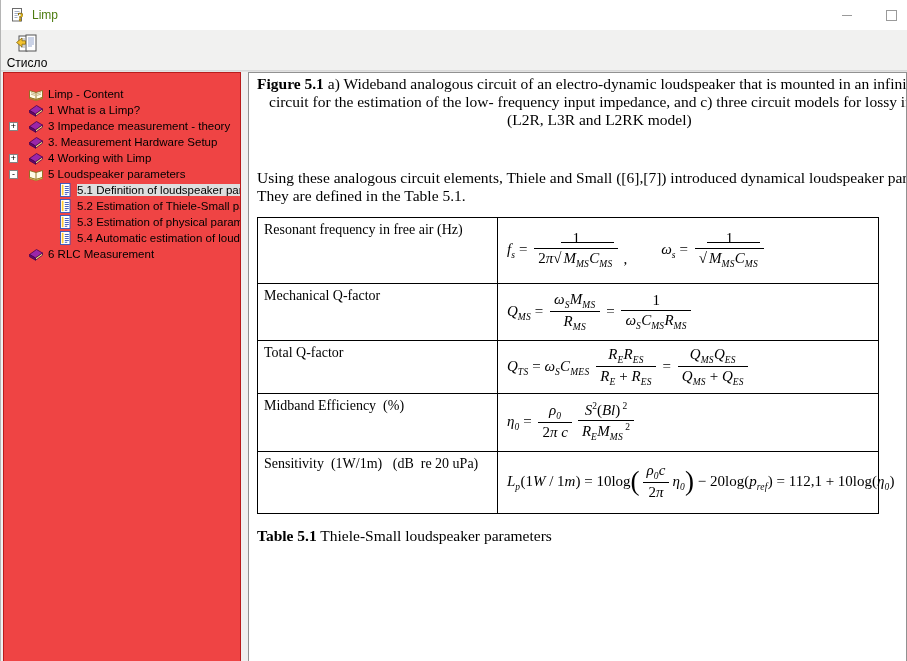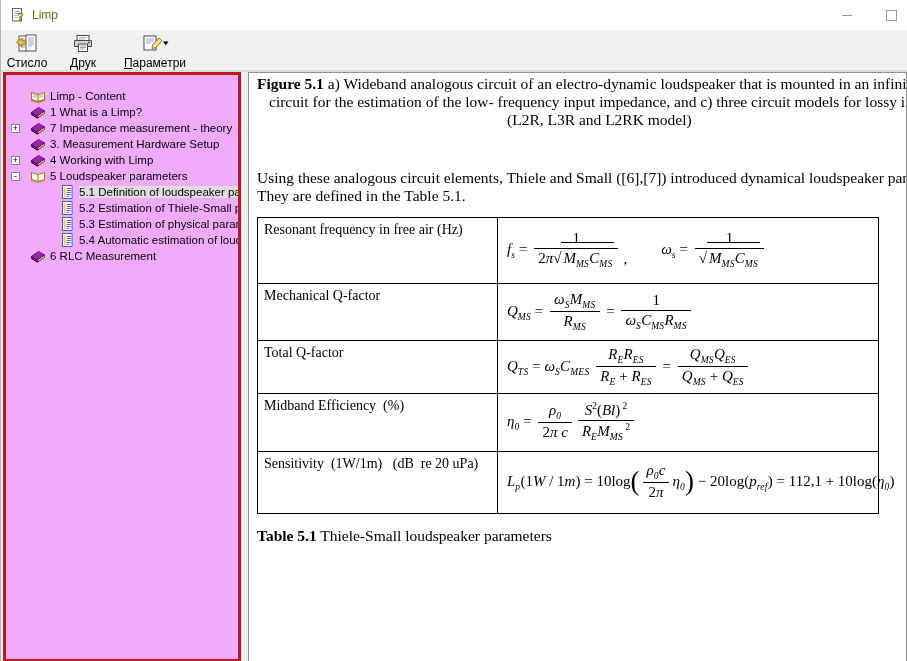--- a/index.html
+++ b/index.html
@@ -9,27 +9,27 @@
     box-sizing:border-box;border-left:1px solid #b5b5b5;
   }
   
   .titlebar{height:30px;display:flex;align-items:center;background:#ffffff;position:relative;}
   .appicon{width:16px;height:16px;margin:0 6px 0 9px;flex:0 0 auto;}
   .wtitle{color:#4d7c0f;font-size:12px;}
   .wbtn{position:absolute;top:0;width:45px;height:30px;display:flex;align-items:center;justify-content:center;}
   .glyph-min{width:10px;border-top:1px solid #9a9a9a;display:block;}
   .glyph-max{width:9px;height:9px;border:1px solid #9a9a9a;display:block;}
   
-  .toolbar{height:40px;background:#f1f1f0;display:flex;align-items:stretch;border-bottom:1px solid #d8d8d8;}
+  .toolbar{height:40px;background:#f1f1f0;display:flex;align-items:stretch;border-bottom:1px solid #d8d8d8;flex-direction:column;}
   .tbtn{display:flex;flex-direction:column;align-items:center;justify-content:flex-start;padding-top:2px;cursor:default;}
   .tbtn .ticonwrap{height:24px;display:flex;align-items:center;justify-content:center;}
   .tbtn .tlab{font-size:12px;color:#000;margin-top:0px;white-space:nowrap;}
   
   .main{display:flex;height:590px;background:#f0f0f0;border-top:1px solid #e2e2e2;}
-  .treepanel{width:238px;margin-left:2px;background:#f0abfc;border:3px solid #b91c1c;
+  .treepanel{width:238px;margin-left:2px;background:#ef4444;border:1px solid #b91c1c;
     overflow:hidden;padding-top:13px;box-sizing:border-box;height:590px;}
   .trow{height:16px;display:flex;align-items:center;white-space:nowrap;padding-left:5px;}
   .trow.lvl1{padding-left:53px;}
   .texp{width:9px;height:9px;flex:0 0 9px;margin-right:10px;font-size:9px;line-height:7px;text-align:center;color:#000;}
   .texp.box{border:1px solid #848484;background:#fff;box-sizing:border-box;}
   .ticon{width:16px;height:16px;flex:0 0 16px;margin-right:4px;}
   .ticon svg{display:block;}
   .tlabel{font-size:11.5px;color:#000;}
   .tlabel.sel{background:#dedede;}
   .splitter{width:7px;}
@@ -144,21 +144,21 @@
       </div>
       <div class="trow">
         <span class="texp box">+</span>
         <span class="ticon">
           <svg width="16" height="16" viewBox="0 0 16 16">
             <path d="M1.5 8.5 L8.5 3.5 L14.5 7 L7.5 12 Z" fill="#9b26a8" stroke="#47004f" stroke-width="0.8"></path>
             <path d="M7.5 12 L14.5 7 L14.5 9.2 L7.5 14.2 Z" fill="#efe27a" stroke="#47004f" stroke-width="0.8"></path>
             <path d="M1.5 8.5 L7.5 12 L7.5 14.2 L1.5 10.7 Z" fill="#5e0a6e" stroke="#47004f" stroke-width="0.8"></path>
           </svg>
         </span>
-        <span class="tlabel">7 Impedance measurement - theory</span>
+        <span class="tlabel">3 Impedance measurement - theory</span>
       </div>
       <div class="trow">
         <span class="texp"></span>
         <span class="ticon">
           <svg width="16" height="16" viewBox="0 0 16 16">
             <path d="M1.5 8.5 L8.5 3.5 L14.5 7 L7.5 12 Z" fill="#9b26a8" stroke="#47004f" stroke-width="0.8"></path>
             <path d="M7.5 12 L14.5 7 L14.5 9.2 L7.5 14.2 Z" fill="#efe27a" stroke="#47004f" stroke-width="0.8"></path>
             <path d="M1.5 8.5 L7.5 12 L7.5 14.2 L1.5 10.7 Z" fill="#5e0a6e" stroke="#47004f" stroke-width="0.8"></path>
           </svg>
         </span>

